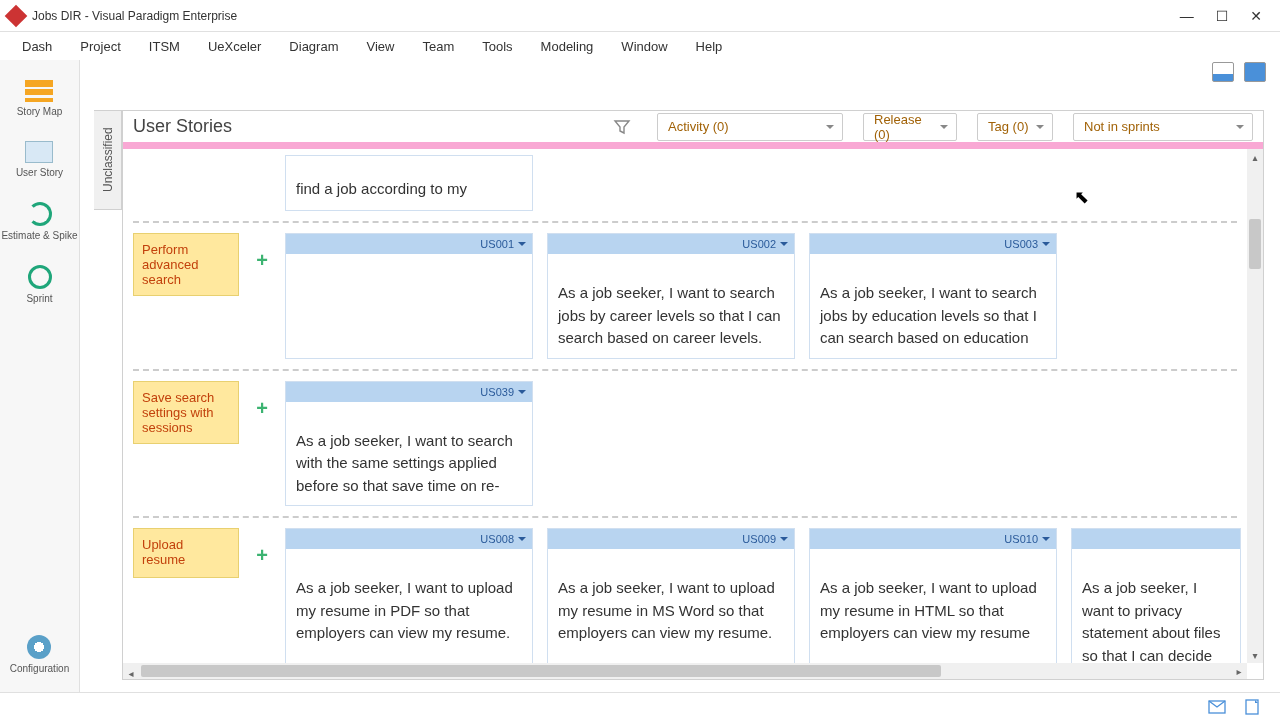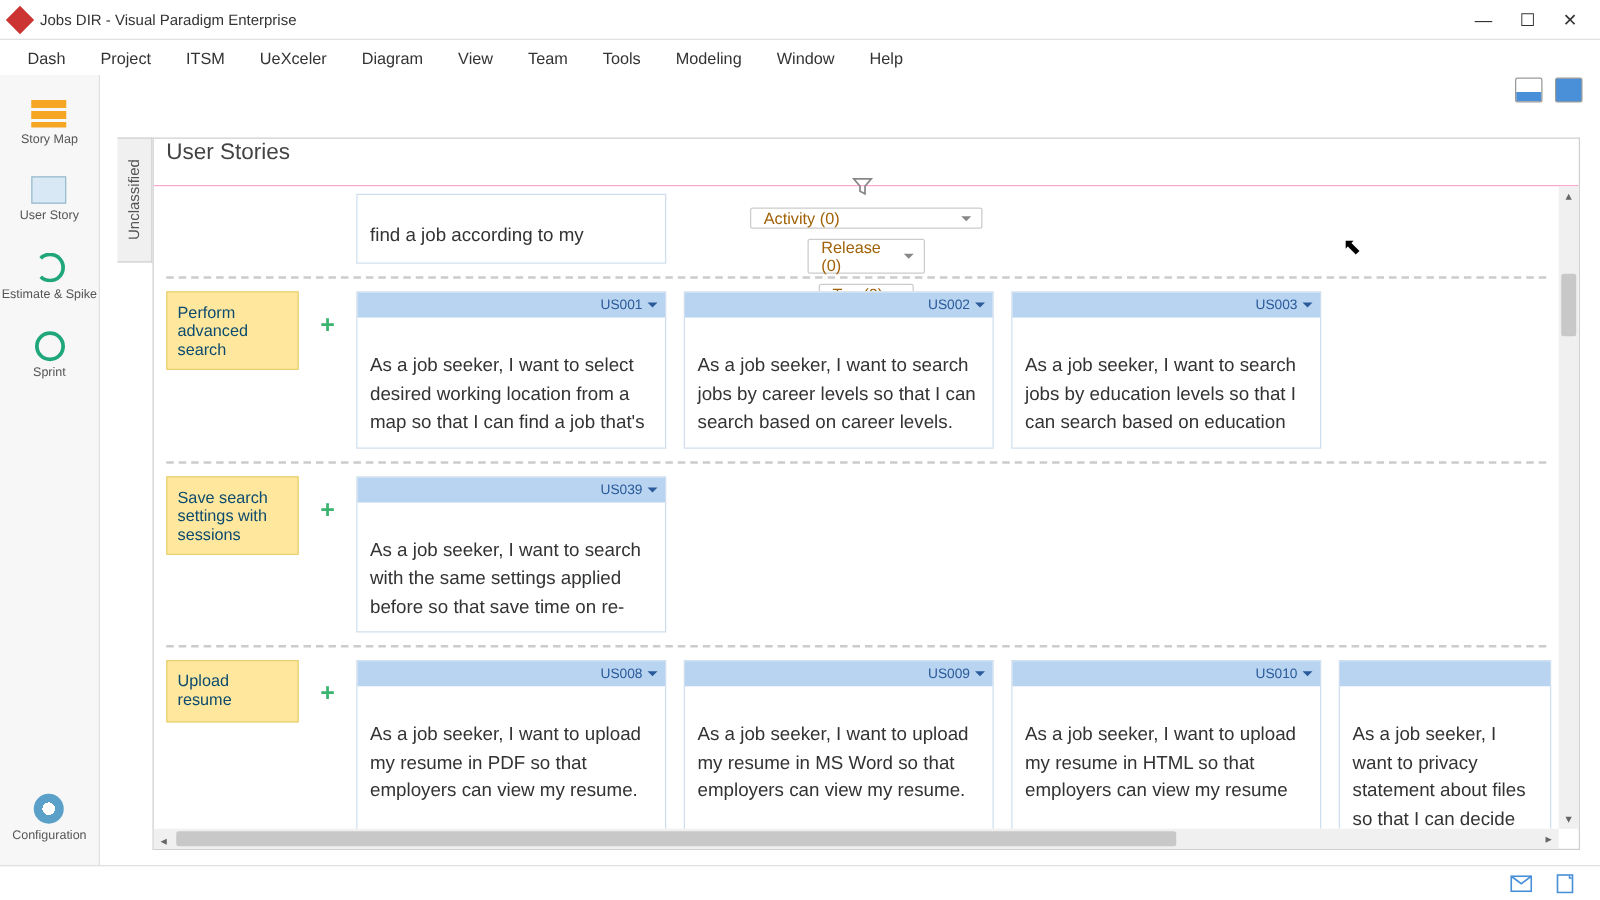--- a/index.html
+++ b/index.html
@@ -35,37 +35,37 @@
 .rail-icon.config { width: 24px; height: 24px; border-radius: 50%; background: radial-gradient(circle, #fff 30%, #5aa0c8 30%); }
 .leftrail .config-item { margin-top: auto; margin-bottom: 18px; }
 
 
 .vtab { position: absolute; left: 94px; top: 110px; width: 28px; height: 100px; background: #f0f0f0; border: 1px solid #d0d0d0; border-right: none; display: flex; align-items: center; justify-content: center; font-size: 12px; color: #555; writing-mode: vertical-rl; transform: rotate(180deg); cursor: pointer; }
 
 
 .main { position: absolute; left: 122px; right: 16px; top: 110px; bottom: 40px; border: 1px solid #d0d0d0; background: #fff; }
 
 
-.filterbar { height: 38px; display: flex; align-items: center; padding: 0 10px; gap: 8px; border-bottom: 1px solid #f9a8d4; flex-direction: column; }
+.filterbar { height: 38px; display: flex; align-items: center; padding: 0 10px; gap: 20px; border-bottom: 7px solid #f9a8d4; }
 .filterbar .heading { font-size: 18px; color: #444; margin-right: auto; }
 .filterbar .funnel { width: 18px; height: 18px; margin-right: 6px; }
 .filterbar .funnel svg { width: 18px; height: 18px; }
 .dd { border: 1px solid #ccc; border-radius: 2px; height: 28px; display: flex; align-items: center; padding: 0 22px 0 10px; font-size: 13px; color: #a16207; position: relative; cursor: pointer; background: #fff; }
 .dd::after { content: ""; position: absolute; right: 8px; top: 50%; margin-top: -2px; border: 4px solid transparent; border-top-color: #888; }
 .dd.activity { width: 186px; }
 .dd.task { width: 196px; }
 .dd.release { width: 94px; }
 .dd.tag { width: 76px; }
 .dd.sprints { width: 180px; text-align: right; }
 
 
 .canvas { position: absolute; left: 0; right: 16px; top: 38px; bottom: 16px; overflow: hidden; padding: 8px 10px; }
 .row { display: flex; align-items: flex-start; gap: 14px; padding: 10px 0; }
 .row + .row { border-top: 2px dashed #ccc; }
-.epic { width: 106px; min-height: 50px; background: #ffe89e; border: 1px solid #e8d070; padding: 8px 8px; font-size: 13px; color: #0c4a6e; flex-shrink: 0; }
+.epic { width: 106px; min-height: 50px; background: #ffe89e; border: 1px solid #e8d070; padding: 8px 8px; font-size: 13px; color: #c2410c; flex-shrink: 0; }
 .add { color: #3cb371; font-size: 20px; font-weight: bold; cursor: pointer; width: 18px; text-align: center; flex-shrink: 0; margin-top: 16px; }
 .cards { display: flex; gap: 14px; flex: 1; }
 .card { width: 248px; background: #fff; border: 1px solid #d0dff0; flex-shrink: 0; }
 .card-head { height: 20px; background: #b8d4f0; display: flex; align-items: center; justify-content: flex-end; padding: 0 6px; font-size: 11px; color: #2a5a9a; }
 .card-head .chev { margin-left: 4px; border: 4px solid transparent; border-top-color: #2a5a9a; margin-top: 4px; }
 .card-body { padding: 8px 10px; font-size: 15px; color: #333; line-height: 1.5; min-height: 80px; margin-top: 20px; }
 
 
 .row.fragment .epic, .row.fragment .add { visibility: hidden; }
 .row.fragment { padding-top: 0; }
@@ -184,21 +184,20 @@
 
     <div class="row">
       <div class="epic"><span>Perform advanced search</span></div>
       <div class="add">+</div>
       <div class="cards">
         <div class="card">
           <div class="card-head">
               <span>US001</span>
               <span class="chev"></span>
             </div>
-          <div class="card-body">As a job seeker, I want to select desired working location from a map so that I can find a job that's</div>
         </div>
         <div class="card">
           <div class="card-head">
               <span>US002</span>
               <span class="chev"></span>
             </div>
           <div class="card-body">As a job seeker, I want to search jobs by career levels so that I can search based on career levels.</div>
         </div>
         <div class="card">
           <div class="card-head">

